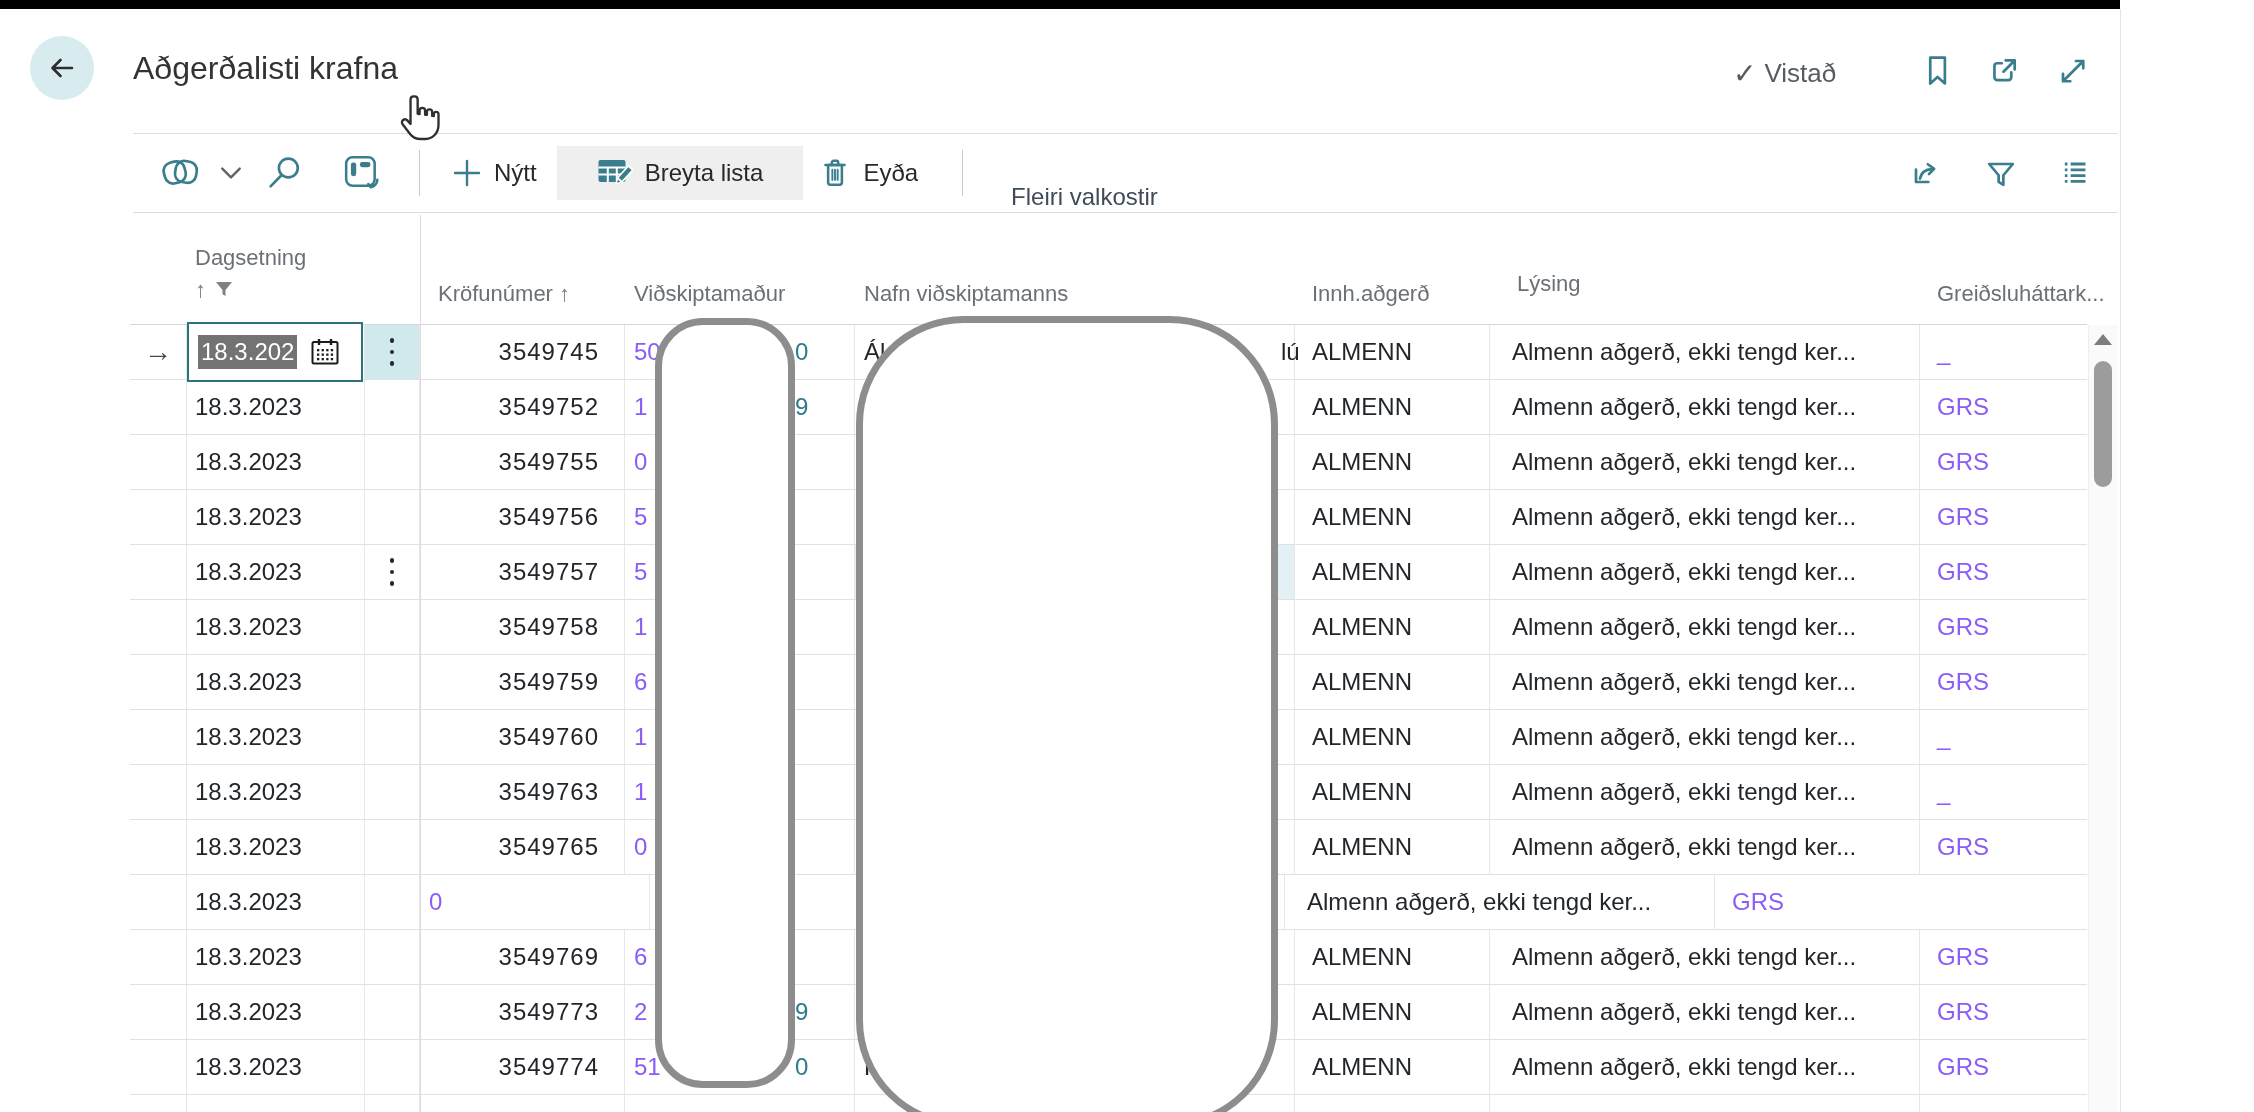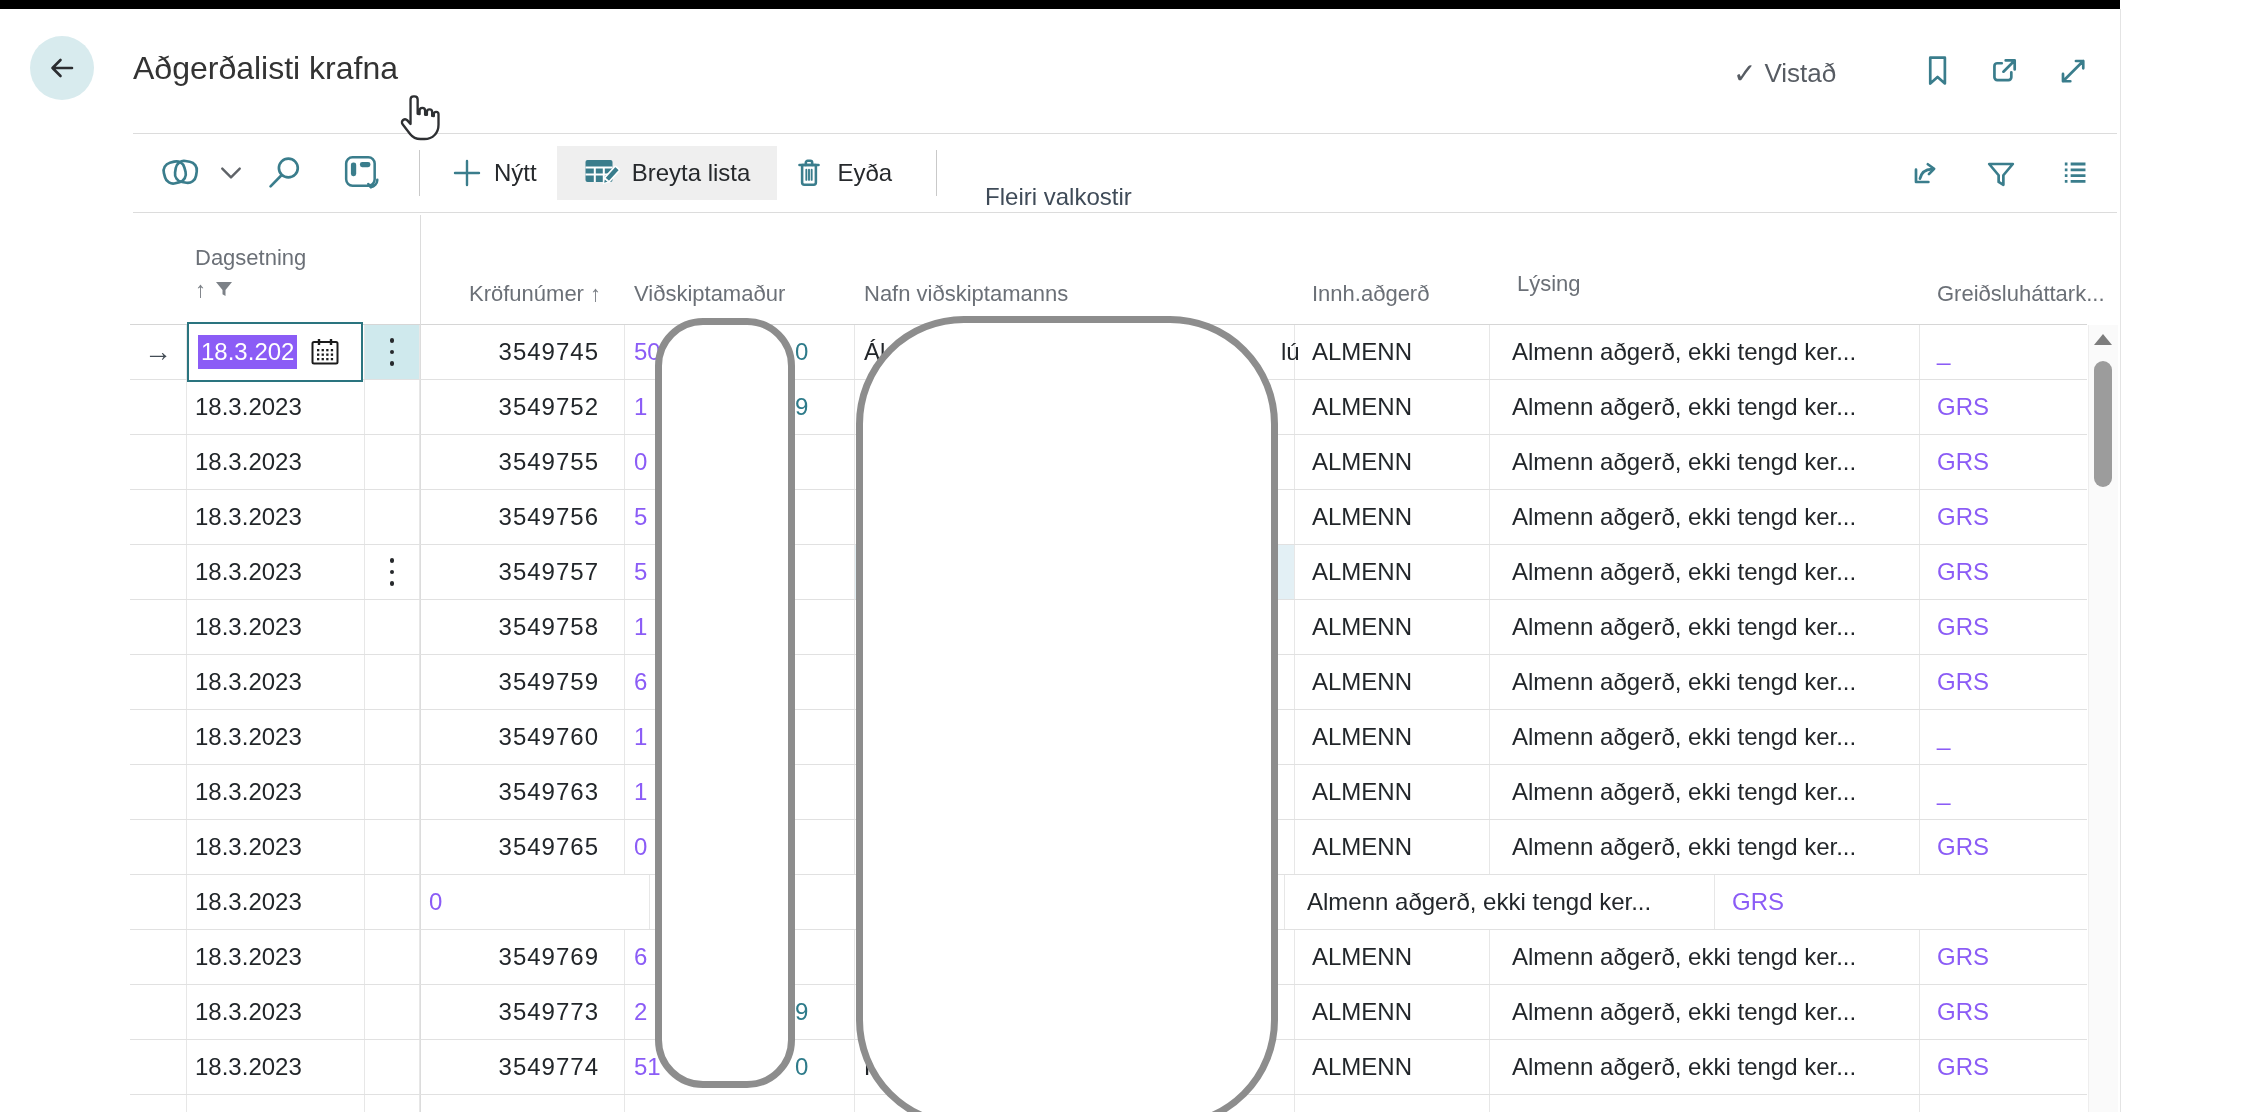--- a/index.html
+++ b/index.html
@@ -18,30 +18,30 @@
   .hbtn.b1{left:1918px}.hbtn.b2{left:1985px}.hbtn.b3{left:2053px}
 
   
   .toolbar{position:absolute;left:133px;top:133px;width:1984px;height:80px;
            border-top:1px solid #dcdcdc;border-bottom:1px solid #dcdcdc;
            display:flex;align-items:center;padding-right:22px;box-sizing:border-box;}
   .tb-ico{display:flex;align-items:center;background:none;border:none;padding:0;}
   .tic{stroke:#3a7d8c;fill:none;stroke-width:2.4;stroke-linecap:round;stroke-linejoin:round;}
   .tbtn{display:flex;align-items:center;gap:12px;background:none;border:none;padding:0;
         font-size:24px;color:#26292c;font-family:"Liberation Sans",sans-serif;}
-  .tbtn.active{background:#efefef;height:54px;padding:0 27px;}
+  .tbtn.active{background:#efefef;height:54px;padding:0 40px;}
   .tb-div{width:1px;height:46px;background:#c9c9c9;}
   .more-opts{font-size:24px;color:#3f4b58;background:none;border:none;font-family:"Liberation Sans",sans-serif;}
 
   
   .gh{position:absolute;font-size:22px;color:#6b7077;white-space:nowrap;background:none;border:none;
       padding:0;font-family:"Liberation Sans",sans-serif;text-align:left;}
   .gh-date{left:195px;top:245px;}
   .gh-date .fr{display:flex;align-items:center;gap:10px;margin-top:6px;}
-  .gh-claim{left:469px;top:281px;}
+  .gh-claim{left:438px;top:281px;}
   .gh-cust{left:634px;top:281px;}
   .gh-name{left:864px;top:281px;}
   .gh-act{left:1312px;top:281px;}
   .gh-desc{left:1517px;top:271px;}
   .gh-pay{left:1937px;top:281px;}
   .gh-border{position:absolute;left:130px;top:324px;width:1957px;height:1px;background:#d6d6d6;}
   .frozen-div{position:absolute;left:420px;top:215px;width:1px;height:897px;background:#dcdcdc;}
 
   
   .rows{position:absolute;left:130px;top:325px;width:1957px;}
@@ -64,21 +64,21 @@
   .editing .selarrow{visibility:visible;}
   .dots{visibility:hidden;display:flex;flex-direction:column;gap:7px;align-items:center;}
   .dots i{width:4.5px;height:4.5px;border-radius:50%;background:#26292c;}
   .editing .dots,.has-menu .dots{visibility:visible;}
   .editing .c-opt{background:#cfe9ed;}
   .hovered .c-name{background:#e3f0f5;}
   .date-editor{display:none;position:absolute;left:0px;top:-3px;width:176px;height:60px;background:#fff;
                border:2px solid #2a747f;box-sizing:border-box;align-items:center;padding:0 9px;z-index:5;}
   .editing .date-editor{display:flex;}
   .editing .dateval{visibility:hidden;}
-  .sel-text{background:#8b5cf6;color:#fff;font-size:24px;padding:3px 3px;}
+  .sel-text{background:#737373;color:#fff;font-size:24px;padding:3px 3px;}
   .date-editor svg{margin-left:13px;}
   .row.partial{height:17px;border-bottom:none;overflow:hidden;}
 
   
   .vscroll{position:absolute;left:2088px;top:325px;width:29px;height:787px;background:#fafafa;
            border-left:1px solid #eee;}
   .sb-up{position:absolute;left:5px;top:9px;width:0;height:0;border-left:9px solid transparent;
          border-right:9px solid transparent;border-bottom:11px solid #7d7d7d;}
   .sb-thumb{position:absolute;left:5px;top:36px;width:18px;height:126px;background:#9c9c9c;border-radius:10px;}
 

